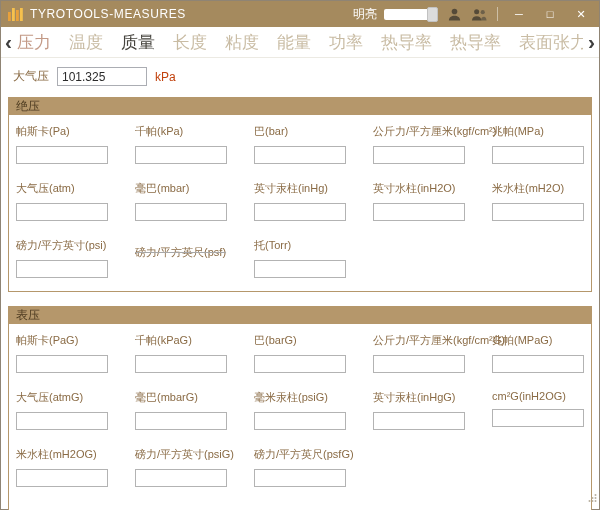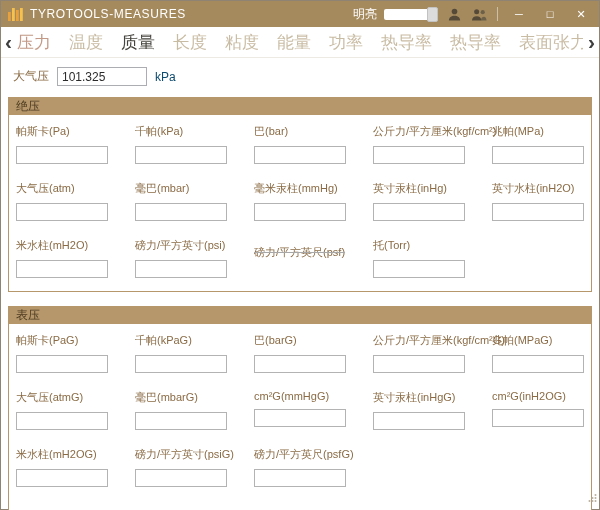--- a/index.html
+++ b/index.html
@@ -37,21 +37,21 @@
   .tabs { display:flex; gap:18px; white-space:nowrap; overflow:hidden; width:100%; }
   .tab { font-size:17px; color:#c9bca4; line-height:31px; }
   .tab.warm { color:#c39a87; }
   .tab.active { color:#45433d; }
 
   
   .atm-row { display:flex; align-items:center; padding:9px 12px 7px 12px; gap:8px; }
   .atm-label { font-size:12px; color:#8a6b45; }
   .atm-input { width:90px; height:19px; border:1px solid #abadb3; font-size:12px;
                padding:0 4px; color:#2b2b2b; font-family:Liberation Sans, sans-serif; }
-  .atm-unit { font-size:12px; color:#0c4a6e; }
+  .atm-unit { font-size:12px; color:#c2410c; }
 
   
   .section { margin:4px 7px 14px 7px; border:1px solid #b5976b; background:#fff; }
   .section.gauge { margin-bottom:0; }
   .section-header { height:17px; background:#b5976b; color:#4f3d22; font-size:12px;
                     line-height:17px; padding:0 7px; }
   .grid { display:grid; grid-template-columns:repeat(5,92px); justify-content:space-between;
           padding:9px 7px 13px 7px; row-gap:17px; }
   .section.gauge .grid { padding-bottom:40px; }
   .cell {}
@@ -155,24 +155,20 @@
       </div>
       <div class="cell">
         <div class="flabel">大气压(atm)</div>
         <input class="finput" value="" style="">
       </div>
       <div class="cell">
         <div class="flabel">毫巴(mbar)</div>
         <input class="finput" value="" style="">
       </div>
       <div class="cell">
-        <div class="flabel">毫米汞柱(mmHg)</div>
-        <input class="finput" value="" style="">
-      </div>
-      <div class="cell">
         <div class="flabel">英寸汞柱(inHg)</div>
         <input class="finput" value="" style="">
       </div>
       <div class="cell">
         <div class="flabel">英寸水柱(inH2O)</div>
         <input class="finput" value="" style="">
       </div>
       <div class="cell">
         <div class="flabel">米水柱(mH2O)</div>
         <input class="finput" value="" style="">
@@ -217,21 +213,21 @@
       </div>
       <div class="cell">
         <div class="flabel">大气压(atmG)</div>
         <input class="finput" value="" style="">
       </div>
       <div class="cell">
         <div class="flabel">毫巴(mbarG)</div>
         <input class="finput" value="" style="">
       </div>
       <div class="cell">
-        <div class="flabel">cm²G(mmHgG)</div>
+        <div class="flabel">毫米汞柱(psiG)</div>
         <input class="finput" value="" style="">
       </div>
       <div class="cell">
         <div class="flabel">英寸汞柱(inHgG)</div>
         <input class="finput" value="" style="">
       </div>
       <div class="cell">
         <div class="flabel">cm²G(inH2OG)</div>
         <input class="finput" value="" style="">
       </div>

